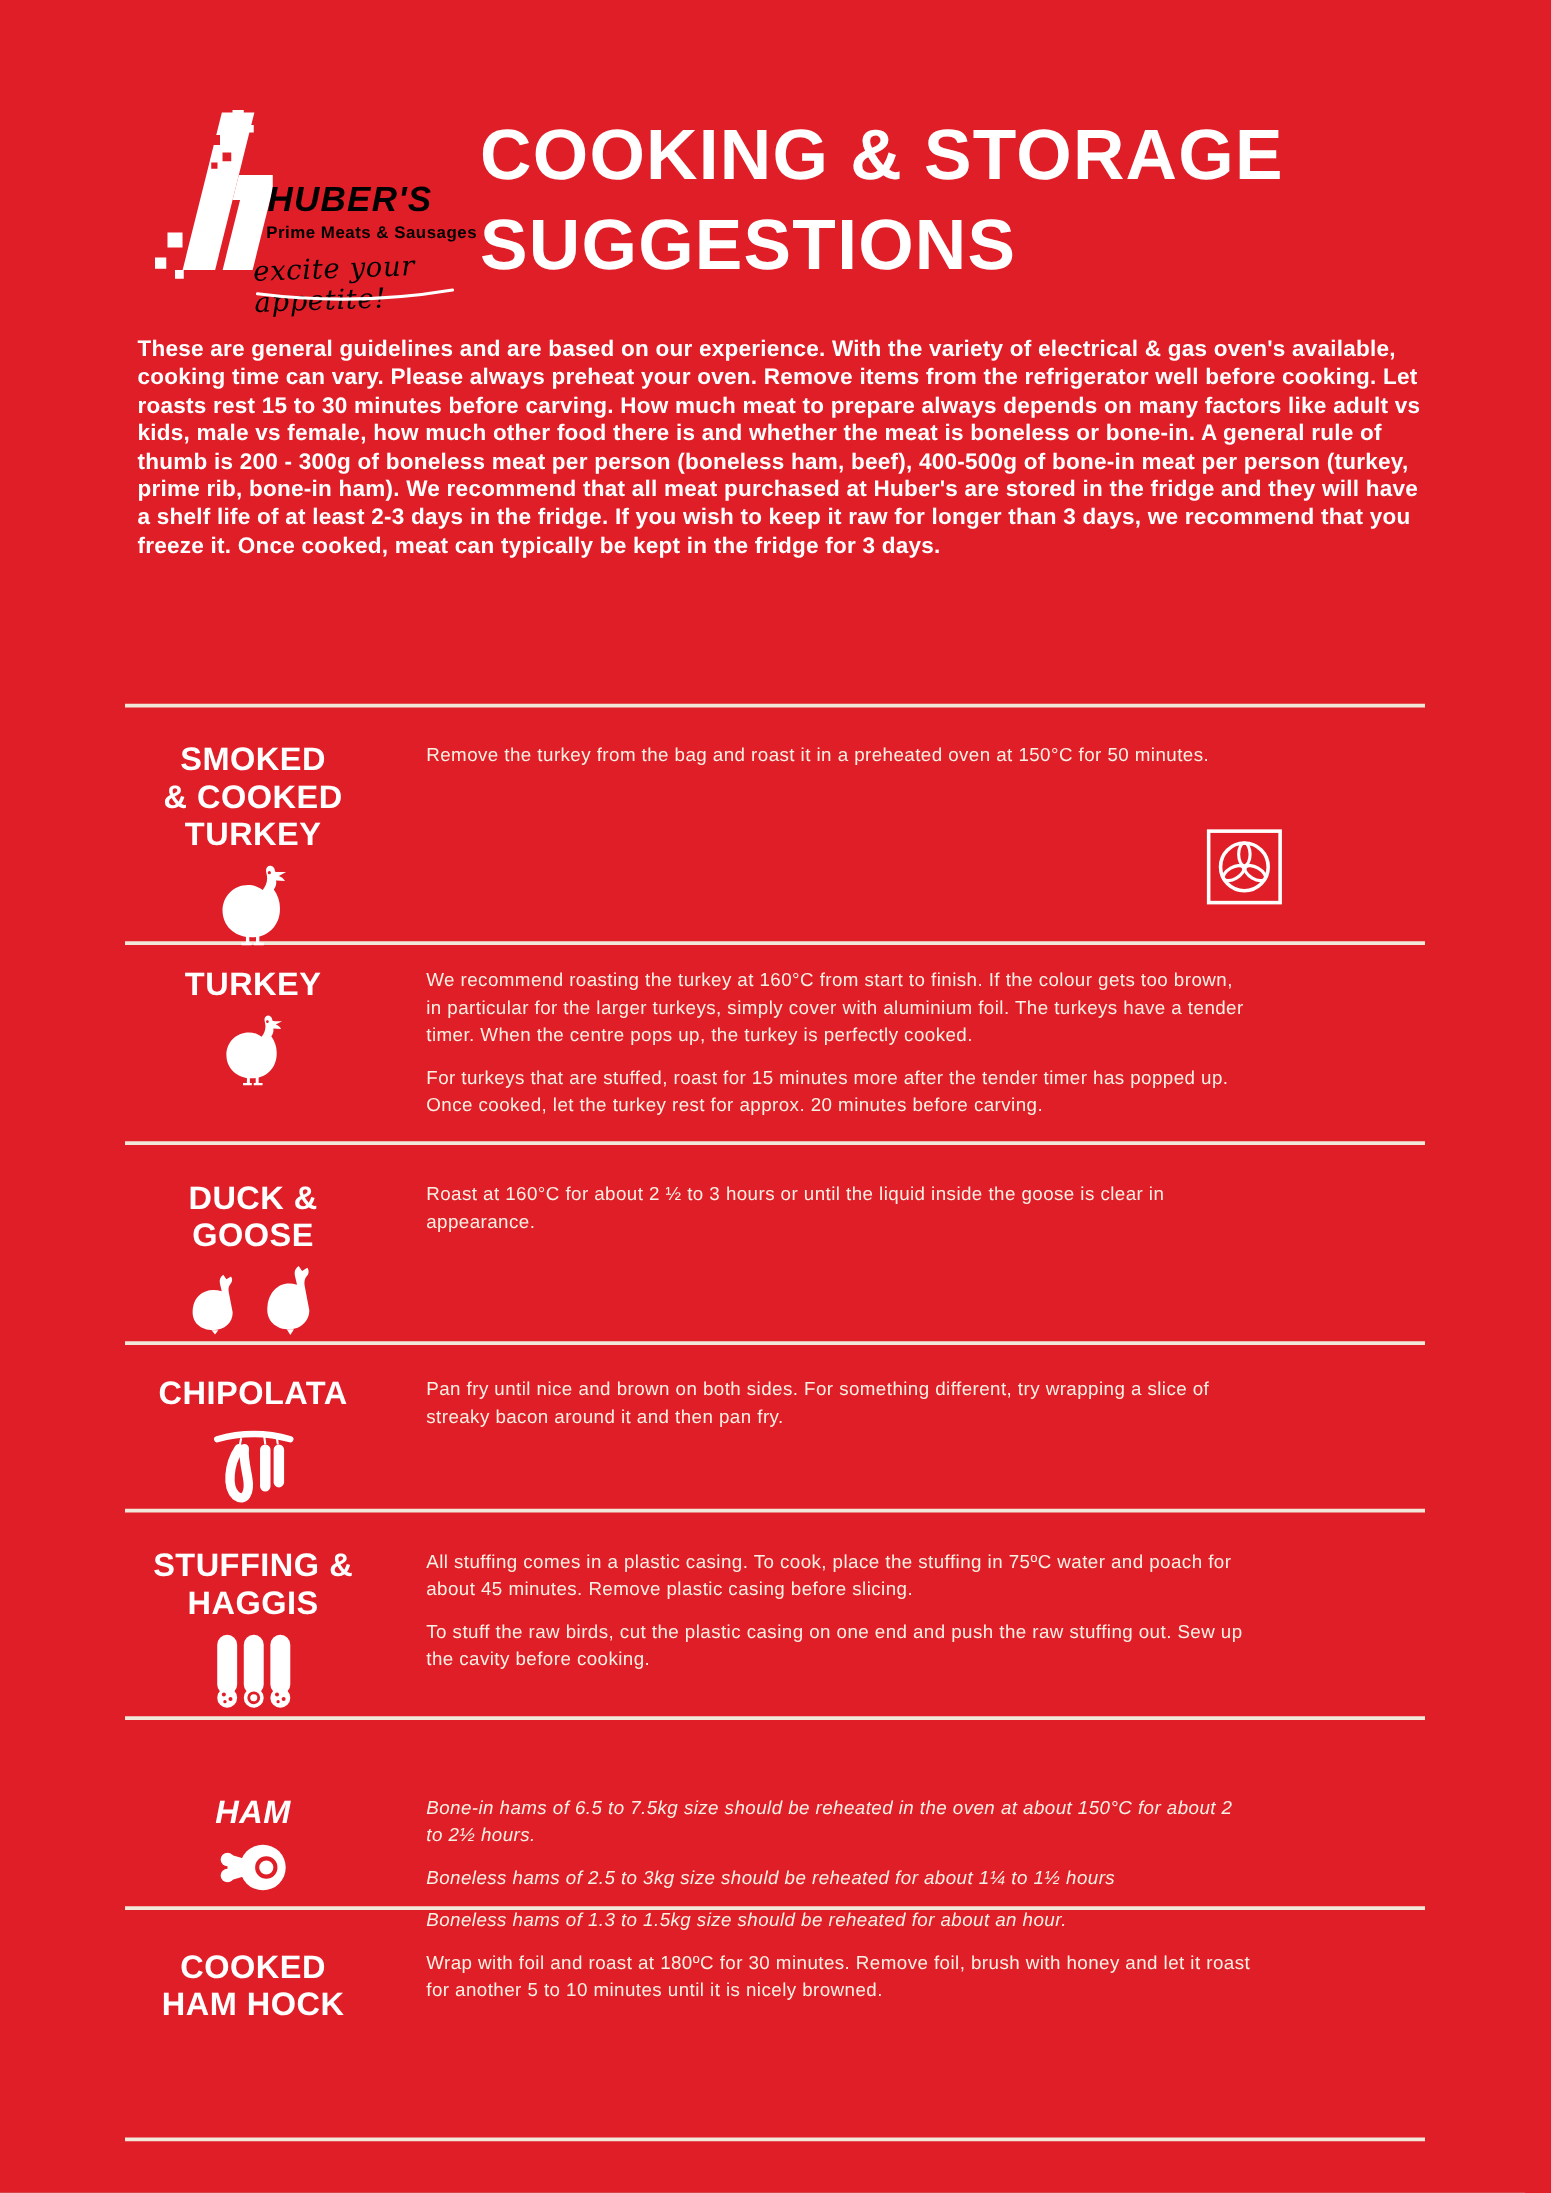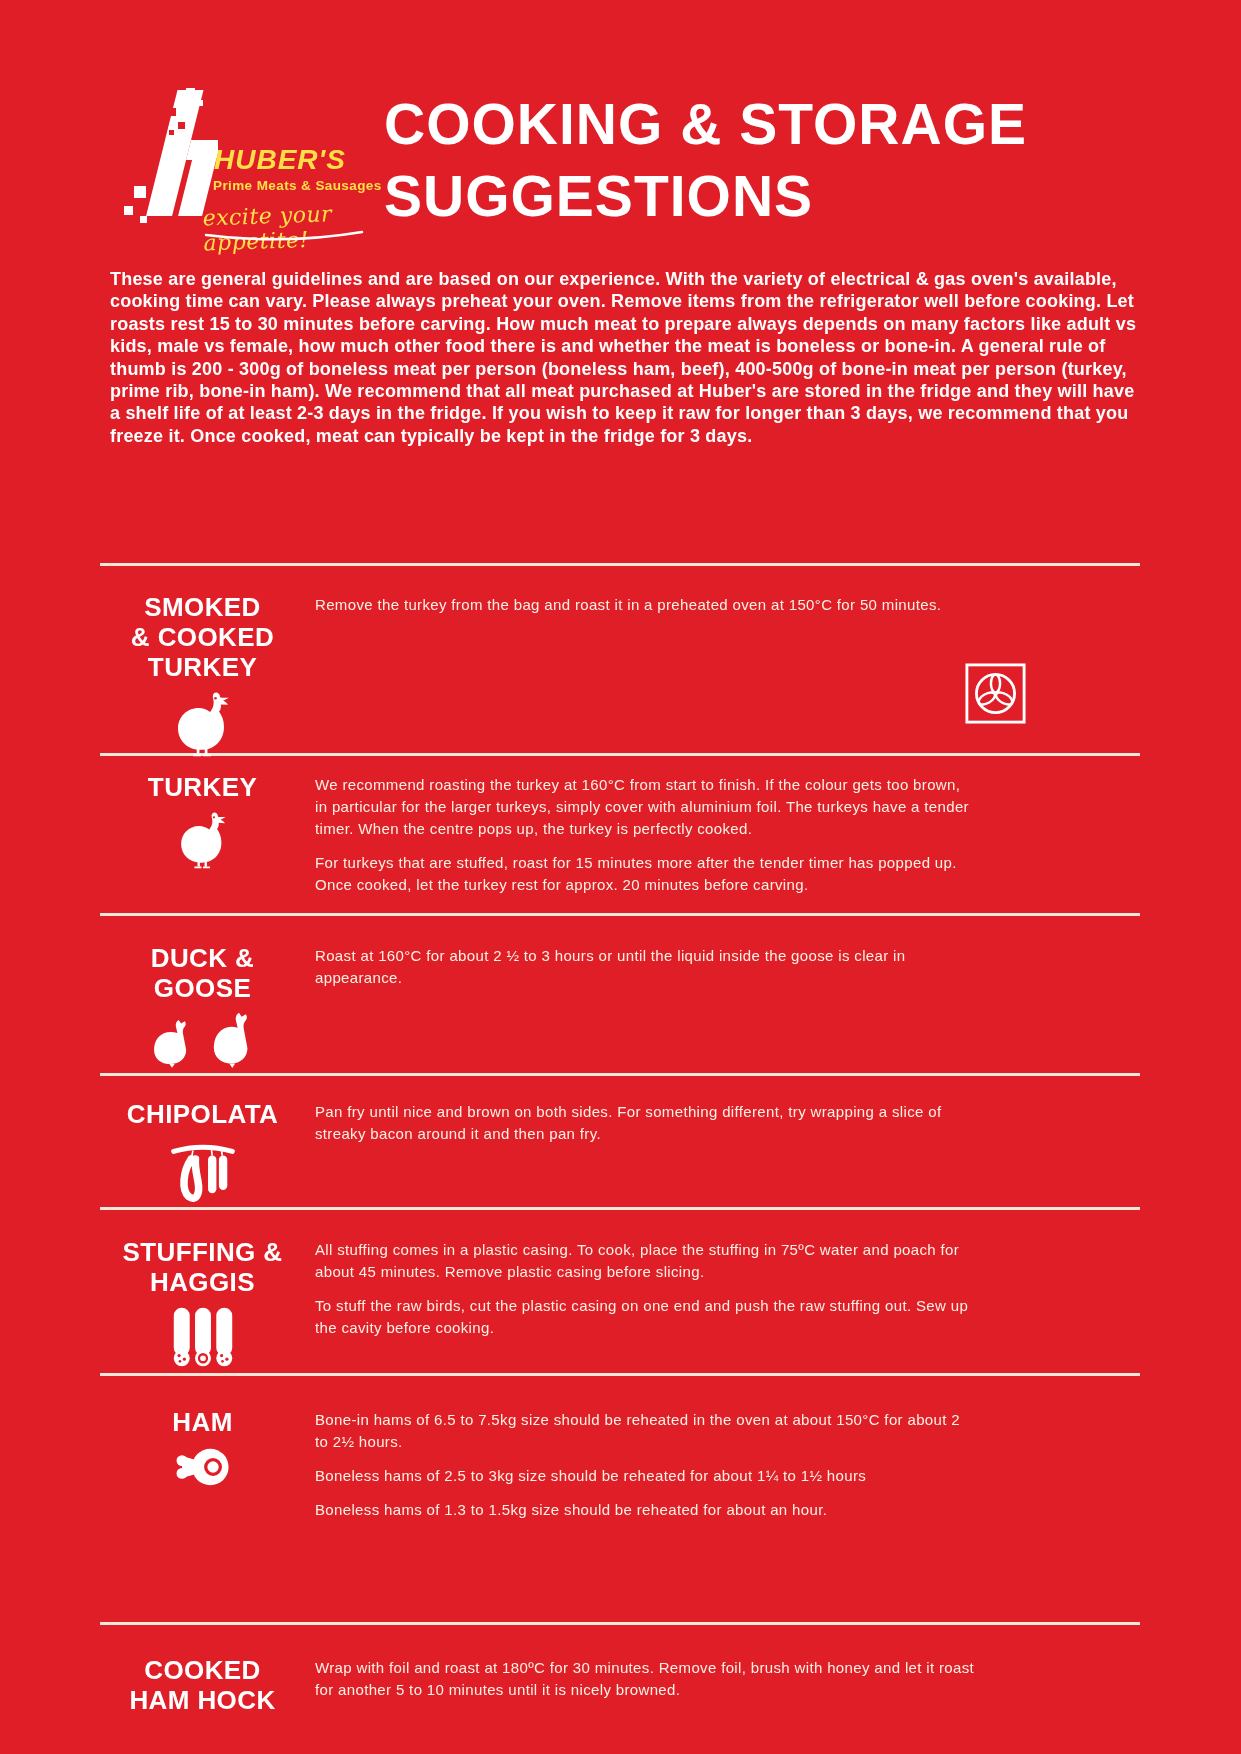--- a/index.html
+++ b/index.html
@@ -1,47 +1,47 @@
 <!DOCTYPE html>
 <html><head>
 <meta charset="utf-8">
 <style>
   * { margin:0; padding:0; box-sizing:border-box; }
   html,body { background:#b8b8b8; }
   body { width:1241px; height:1754px; position:relative; overflow:hidden;
          background:#E01E28; font-family:"Liberation Sans","DejaVu Sans",sans-serif; }
 
   
-  .logo { position:absolute; left:108px; top:84px; width:300px; height:160px; color:#fde047; }
+  .logo { position:absolute; left:108px; top:84px; width:300px; height:160px; color:#000000; }
   .logo-mark { position:absolute; left:14px; top:4px; }
   .brand { position:absolute; left:106px; top:60px; font-size:28px; font-weight:bold;
            font-style:italic; letter-spacing:1px; }
   .brand-sub { position:absolute; left:105px; top:94px; font-size:13.5px; font-weight:bold;
                letter-spacing:0.4px;text-align:center; }
   .tagline { position:absolute; left:95px; top:118px; font-size:22px; font-style:italic;
              font-family:"DejaVu Serif",serif; transform:rotate(-2deg); letter-spacing:0.5px; }
   .swoosh { position:absolute; left:96px; top:146px; }
 
   .page-title { position:absolute; left:384px; top:88px; color:#fff; font-weight:bold;
                 font-size:57px; letter-spacing:1px; line-height:72px; }
 
   
   .intro { position:absolute; left:110px; top:268px; width:1032px; color:#fff;
            font-weight:bold; font-size:18px; line-height:22.4px; letter-spacing:0.2px; }
 
   
   .sections { position:absolute; left:100px; top:563px; width:1040px; }
   .rule { height:3px; background:#F2E8D9; }
-  .section { display:flex; position:relative; }
+  .section { display:flex; position:relative;gap:26px; }
   .s1{height:187px; padding-top:26px;}
   .s2{height:157px; padding-top:16px;}
   .s3{height:157px; padding-top:27px;}
   .s4{height:131px; padding-top:23px;}
   .s5{height:163px; padding-top:27px;}
-  .s6{height:246px; padding-top:31px;}
+  .s6{height:149px; padding-top:58px;font-style:italic;}
   .s7{height:182px; padding-top:30px;}
   .sec-left { flex:0 0 205px; display:flex; flex-direction:column; align-items:center; }
   .sec-head { color:#fff; font-weight:bold; font-size:26px; line-height:30px;
               letter-spacing:0.4px; text-align:center; }
   .sec-head span { display:block; }
   .sec-icons { margin-top:9px; display:flex; gap:14px; align-items:flex-end; }
   .sec-body { margin-left:10px; max-width:660px; color:#F9F1E4; font-size:15px;
               line-height:22px; letter-spacing:0.35px; padding-top:2px; }
   .sec-body p + p { margin-top:12px; }
   .oven-box { position:absolute; left:865px; top:97px; }

